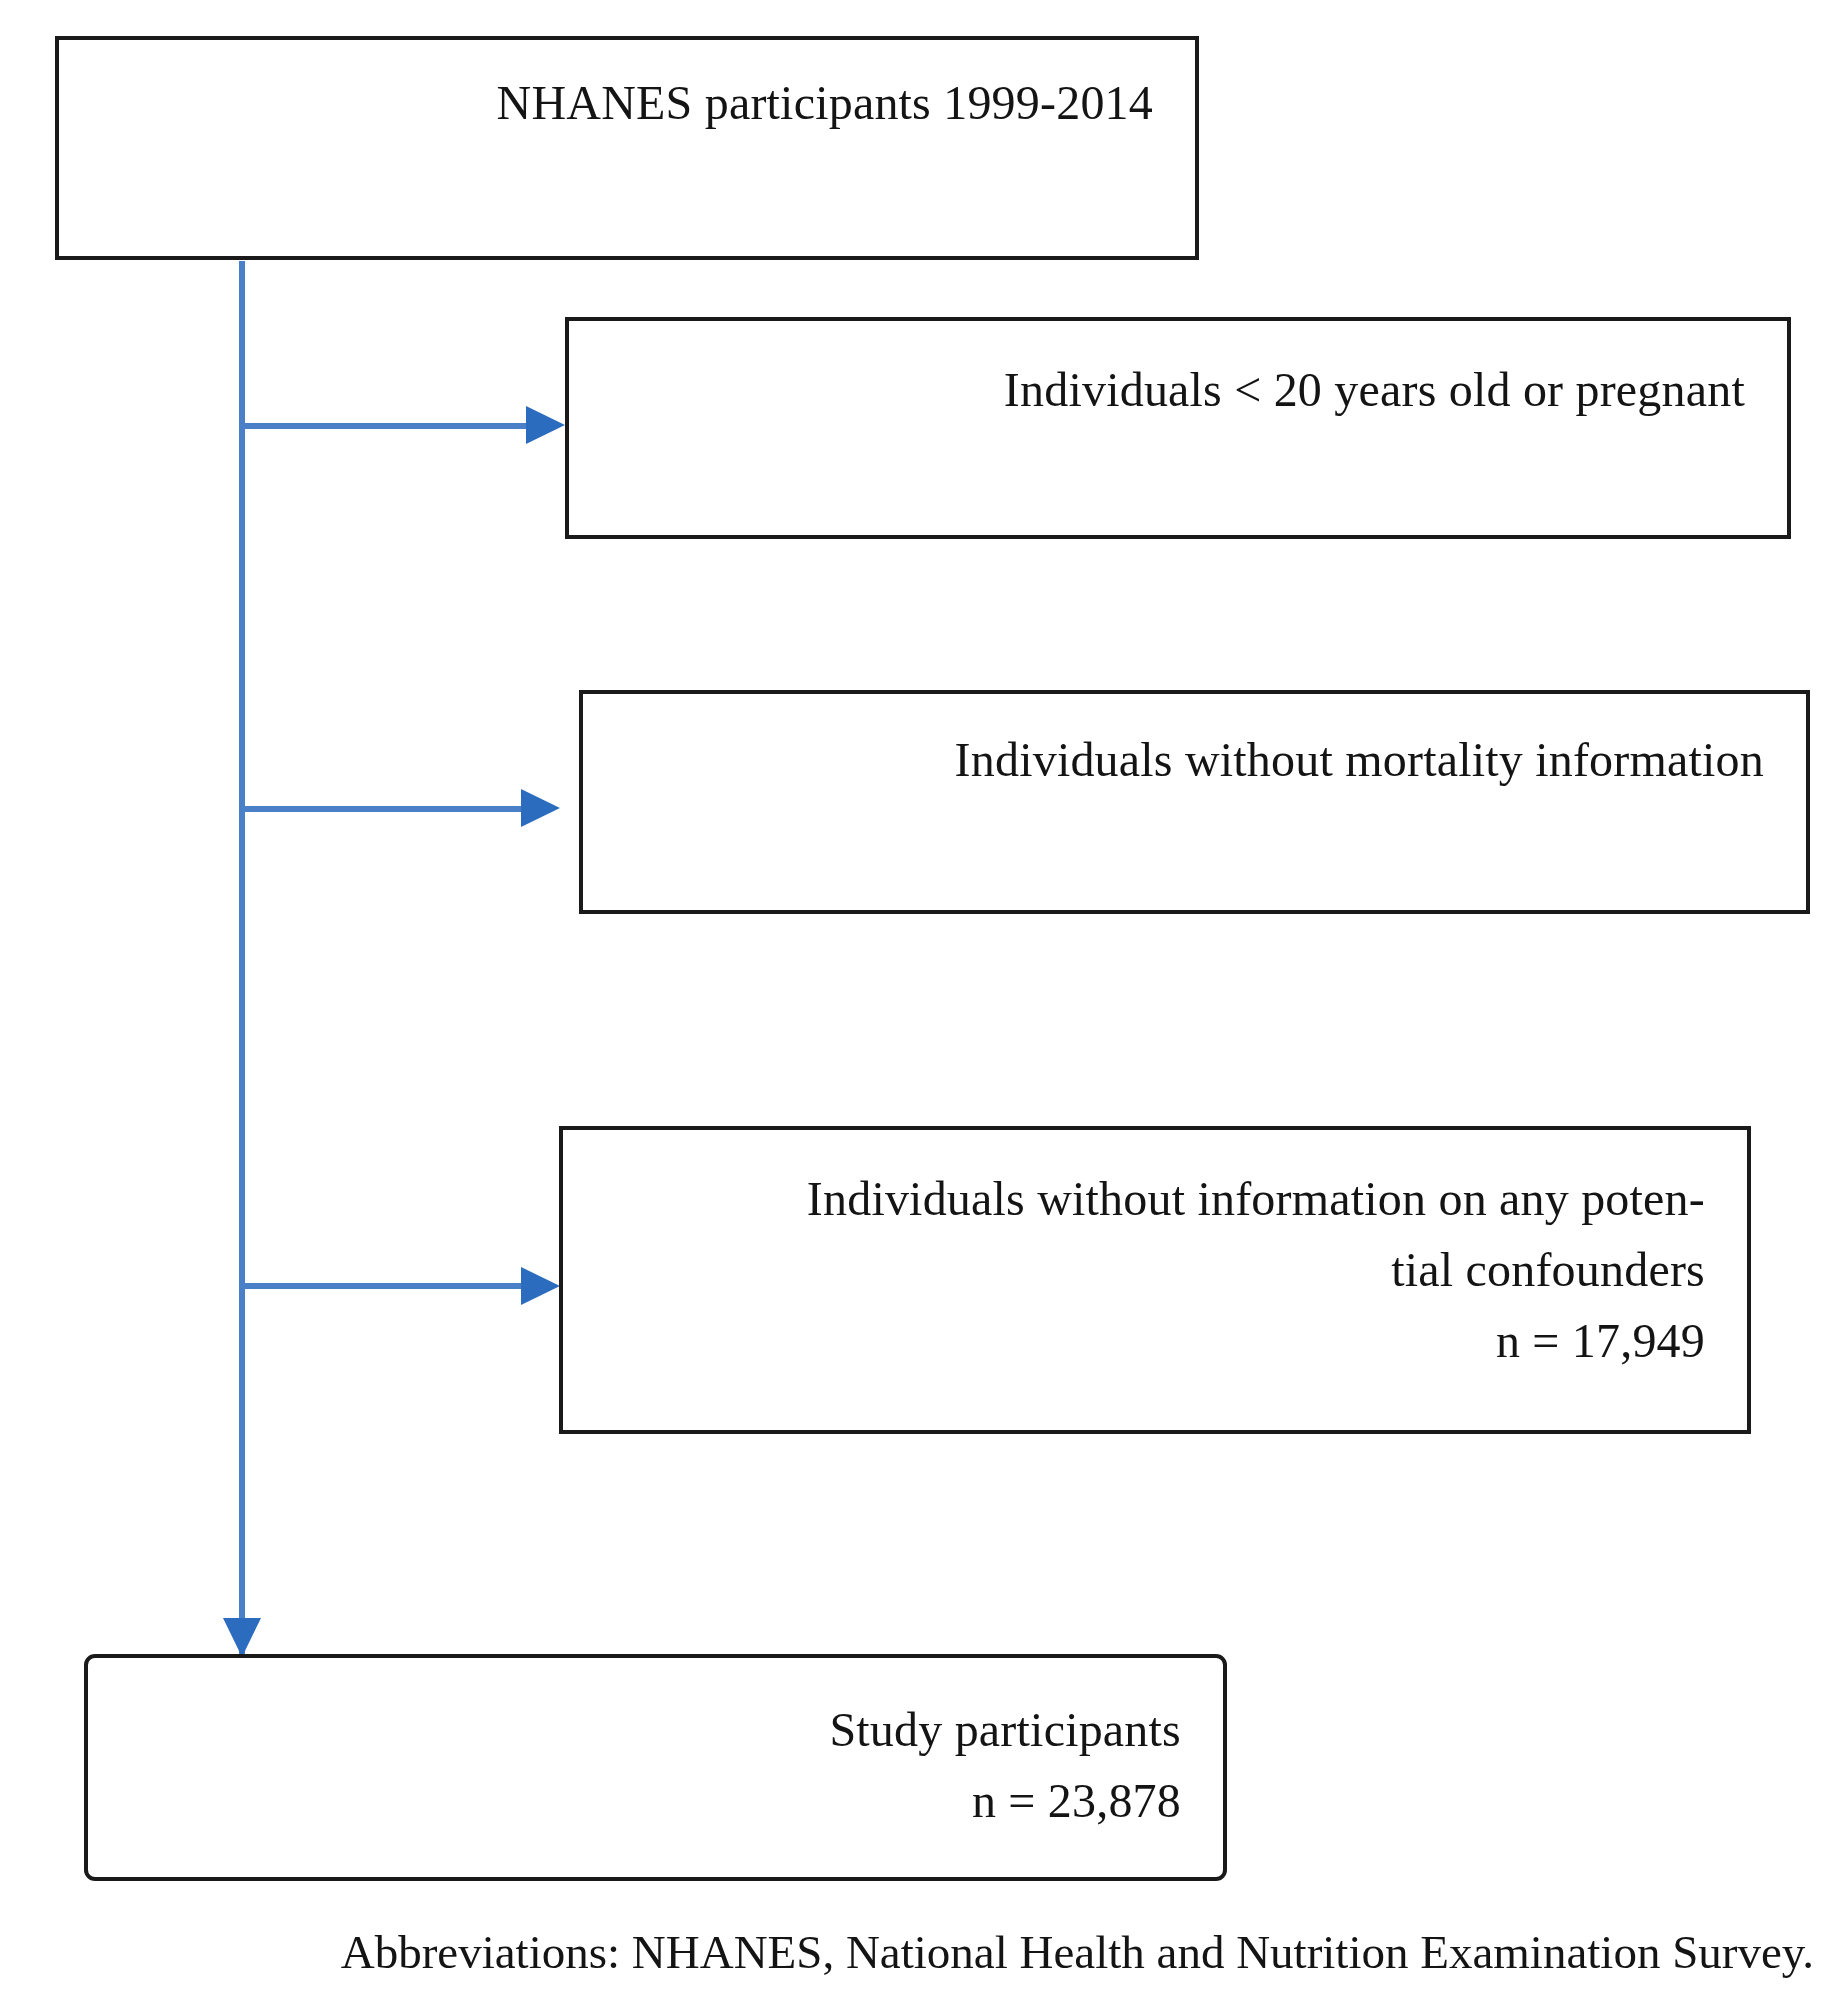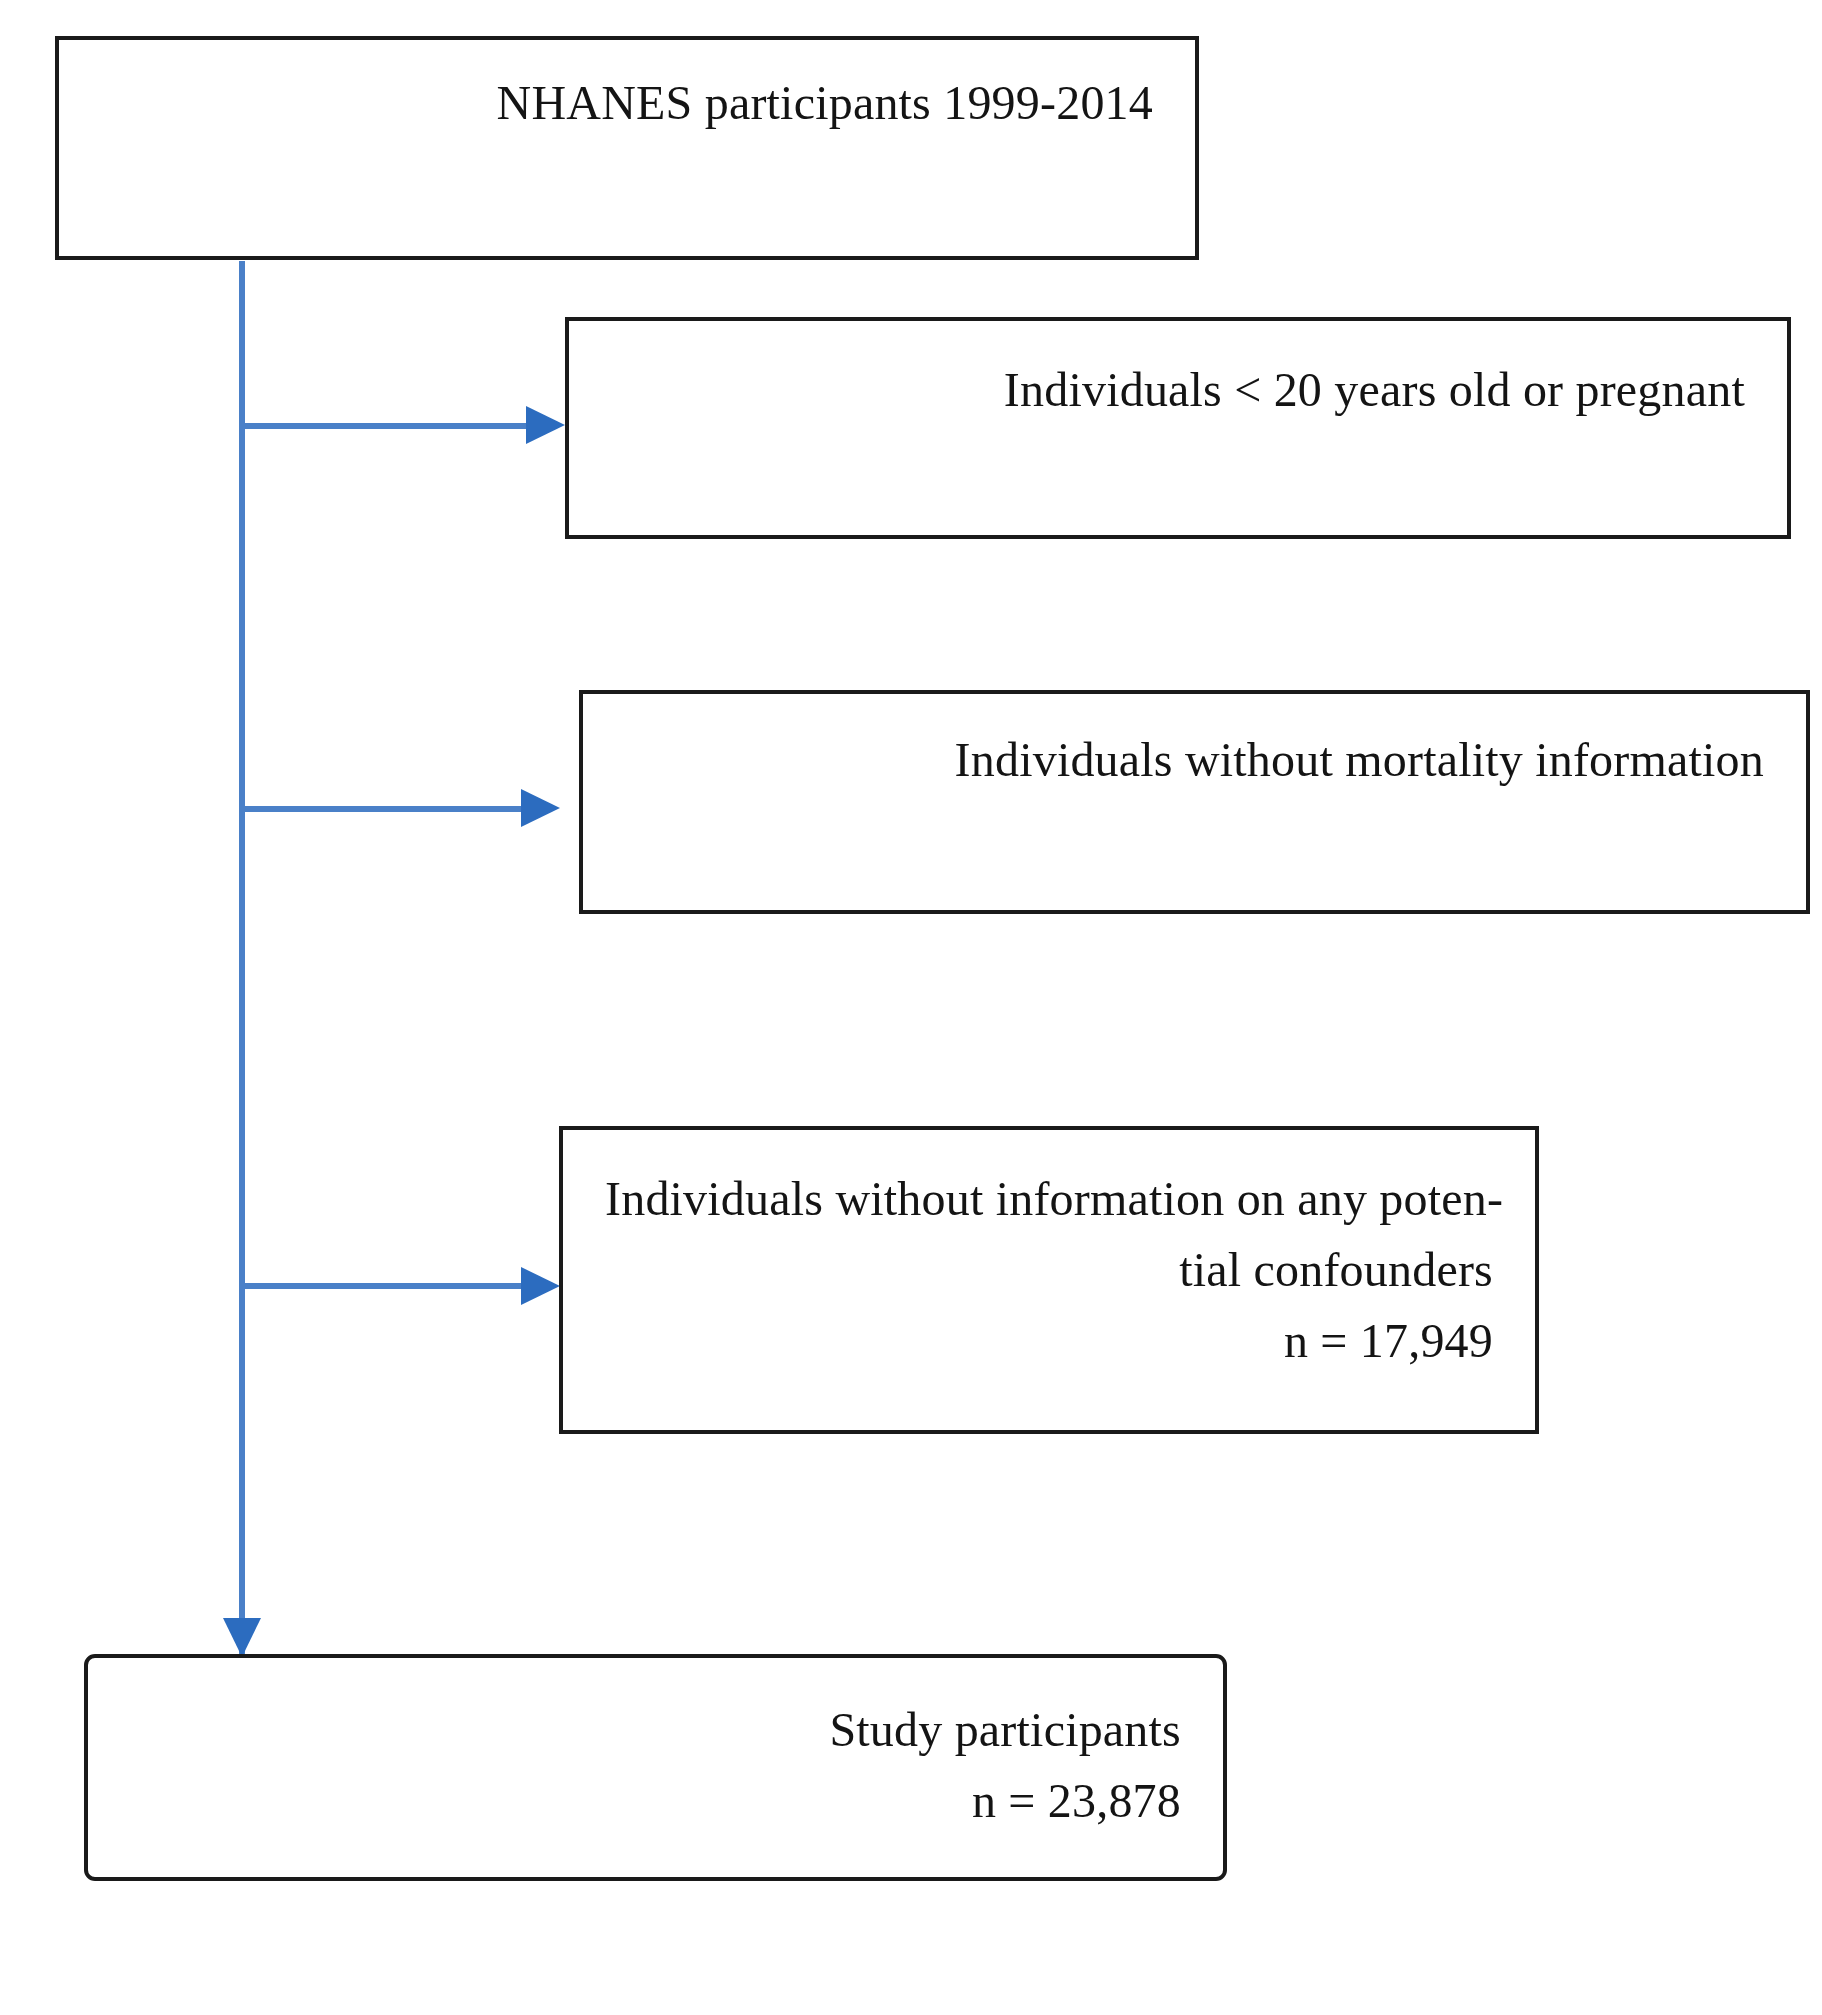--- a/index.html
+++ b/index.html
@@ -32,21 +32,21 @@
     font-size: 48px;
     line-height: 1.48;
     letter-spacing: 0.2px;
     white-space: pre;
     color: #141414;
   }
 
   #node-source   { left: 55px;  top: 36px;   width: 1144px; height: 224px;  padding-top: 27px; }
   #node-excl-1   { left: 565px; top: 317px;  width: 1226px; height: 222px;  }
   #node-excl-2   { left: 559px; top: 690px;  width: 1231px; height: 224px;  padding-top: 30px; margin-left: 20px; }
-  #node-excl-3   { left: 559px; top: 1126px; width: 980px; height: 308px;  }
+  #node-excl-3   { left: 559px; top: 1126px; width: 1192px; height: 308px;  }
   #node-result   { left: 84px; top: 1654px; width: 1143px; height: 227px;  padding-top: 36px; padding-left: 45px; border-radius: 11px; }
 
   
   .conn {
     position: absolute;
     background: #4a80c8;
   }
   
   #trunk {
     left: 239px;
@@ -130,15 +130,16 @@
     <span class="line">Individuals without information on any poten-</span>
     <span class="line">tial confounders</span>
     <span class="line">n = 17,949</span>
   </div>
 
   <div class="node" id="node-result">
     <span class="line">Study participants</span>
     <span class="line">n = 23,878</span>
   </div>
 
+  <div id="footer-note">Abbreviations: NHANES, National Health and Nutrition Examination Survey.</div>
 
 </div>
 
 
 </body></html>

